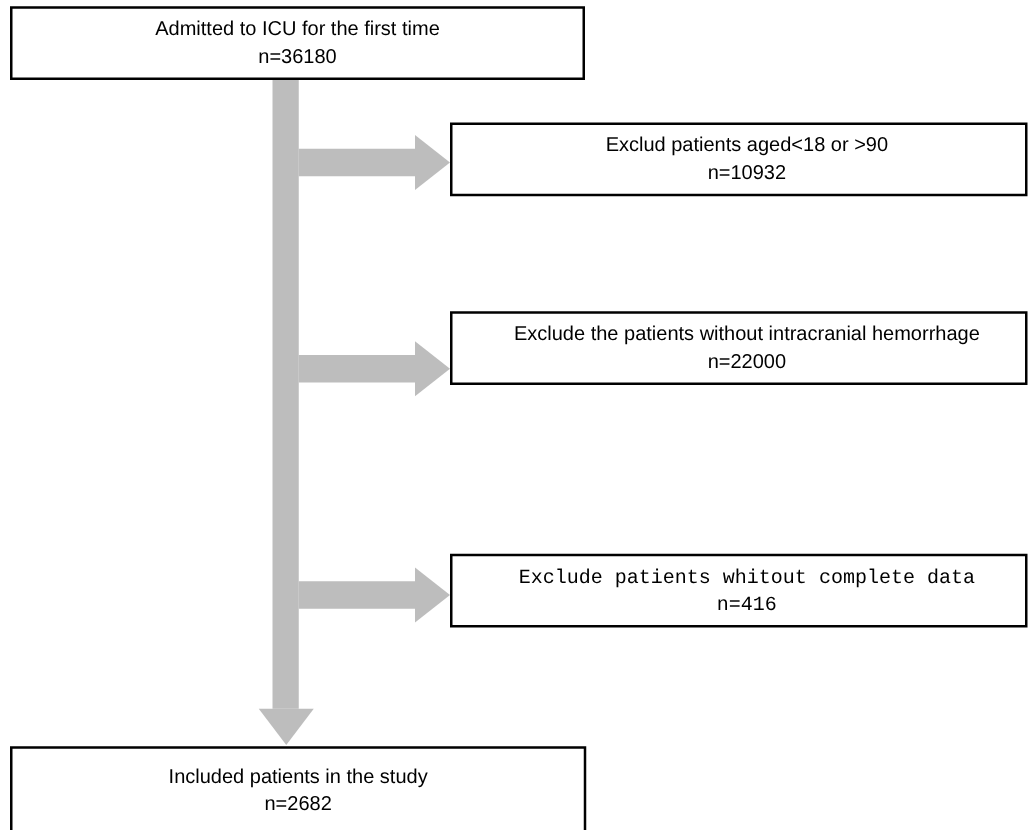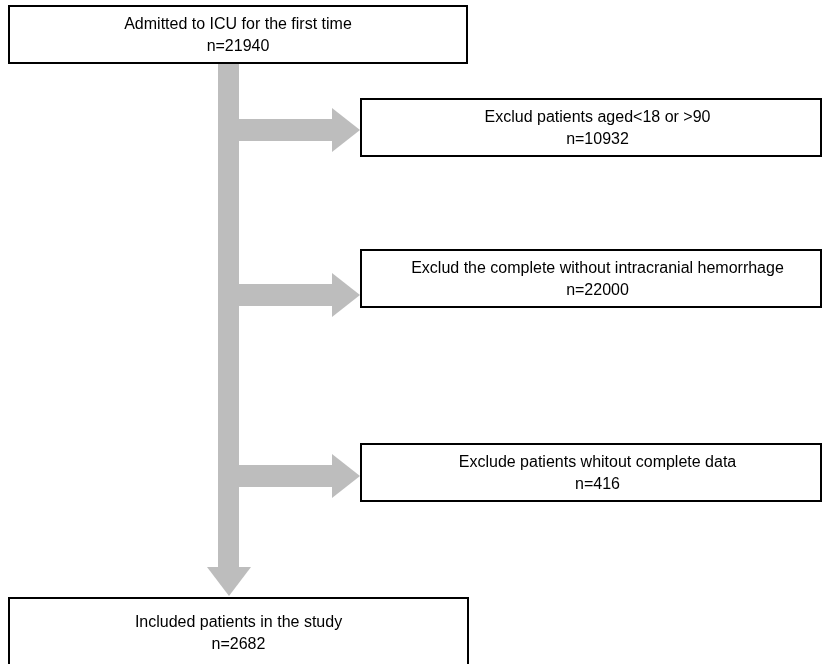--- a/index.html
+++ b/index.html
@@ -34,21 +34,21 @@
   }
   .box.left-aligned{
     display:flex;flex-direction:column;
     justify-content:center;
     padding-left:13px;
     text-align:center;
   }
   .box-top   {left:8px;  top:5px;   width:460px;height:59px;}
   .box-ex1   {left:360px;top:98px;  width:462px;height:59px;}
   .box-ex2   {left:360px;top:249px; width:462px;height:59px;}
-  .box-ex3   {left:360px;top:443px; width:462px;height:59px;}
+  .box-ex3   {left:360px;top:443px; width:462px;height:59px;font-family:Liberation Mono, monospace;}
   .box-bottom{left:8px;  top:597px; width:461px;height:72px;}
 
   .arrow-part{position:absolute;background:var(--arrow);}
   .v-shaft{left:218px;top:64px;width:21px;height:503px;}
   .v-head{
     position:absolute;left:207px;top:567px;
     width:0;height:0;
     border-left:22px solid transparent;
     border-right:22px solid transparent;
     border-top:29px solid var(--arrow);
@@ -80,30 +80,30 @@
   <div class="h-head h-head-1"></div>
 
   <div class="arrow-part h-shaft h-shaft-2"></div>
   <div class="h-head h-head-2"></div>
 
   <div class="arrow-part h-shaft h-shaft-3"></div>
   <div class="h-head h-head-3"></div>
 
   <div class="box centered box-top">
     <div class="line">Admitted to ICU for the first time</div>
-    <div class="line">n=21940</div>
+    <div class="line">n=36180</div>
   </div>
 
   <div class="box left-aligned box-ex1">
     <div class="line">Exclud patients aged&lt;18 or &gt;90</div>
     <div class="line">n=10932</div>
   </div>
 
   <div class="box left-aligned box-ex2">
-    <div class="line">Exclud the complete without intracranial hemorrhage</div>
+    <div class="line">Exclude the patients without intracranial hemorrhage</div>
     <div class="line">n=22000</div>
   </div>
 
   <div class="box left-aligned box-ex3">
     <div class="line">Exclude patients whitout complete data</div>
     <div class="line">n=416</div>
   </div>
 
   <div class="box centered box-bottom">
     <div class="line">Included patients in the study</div>

